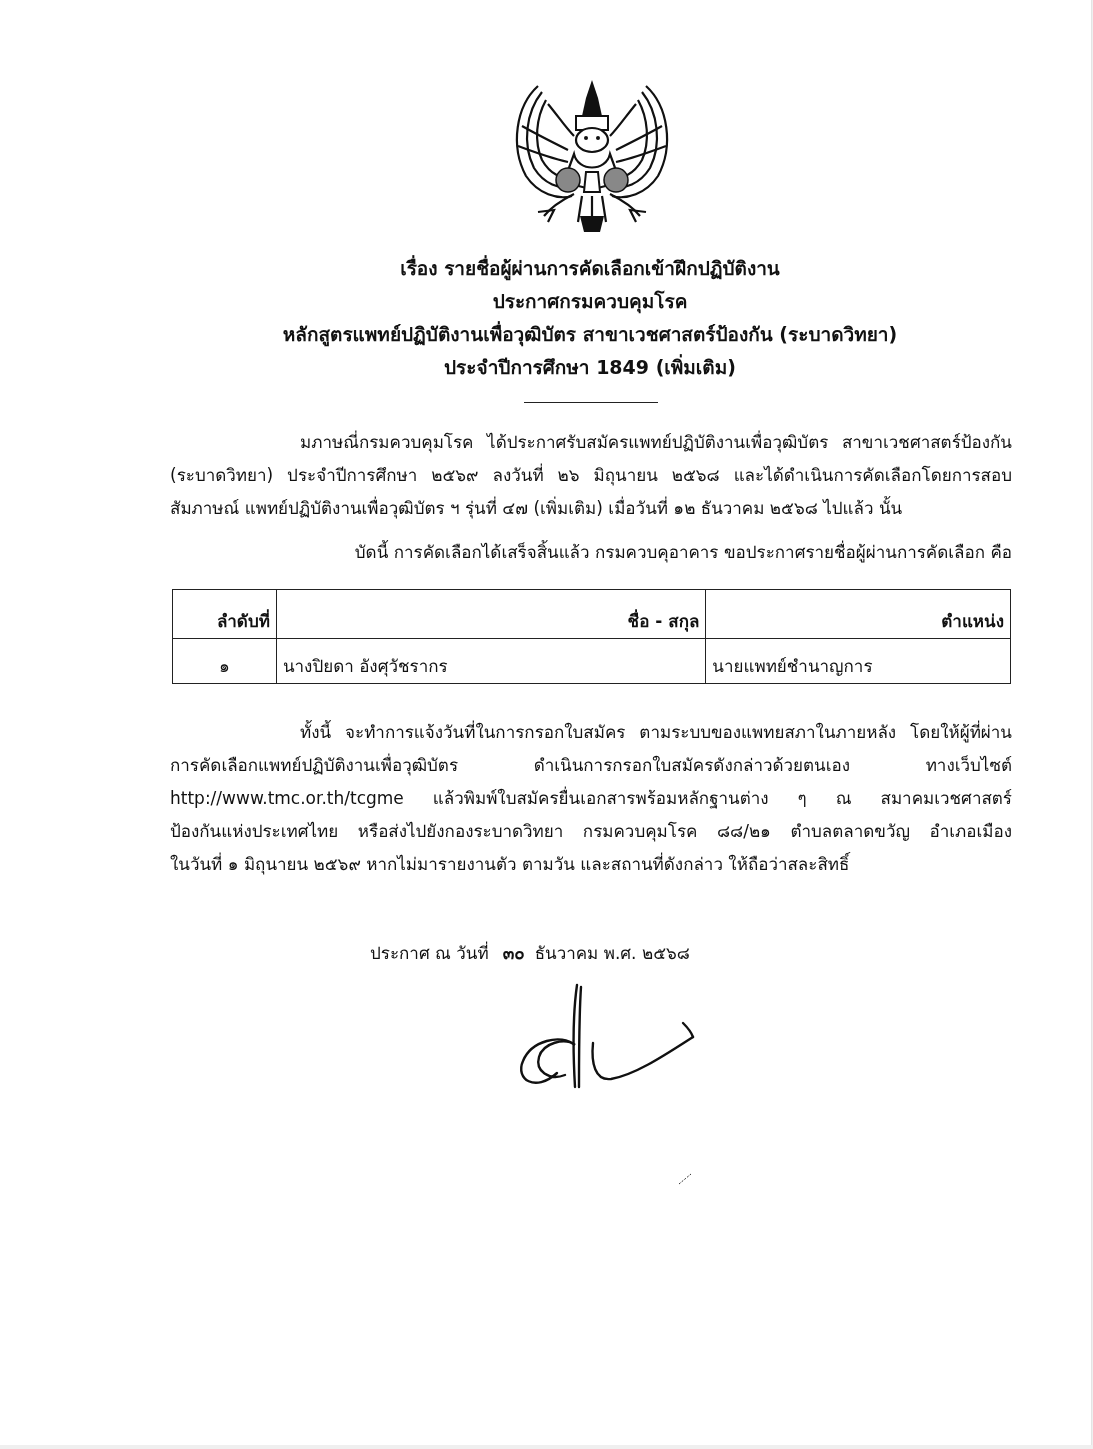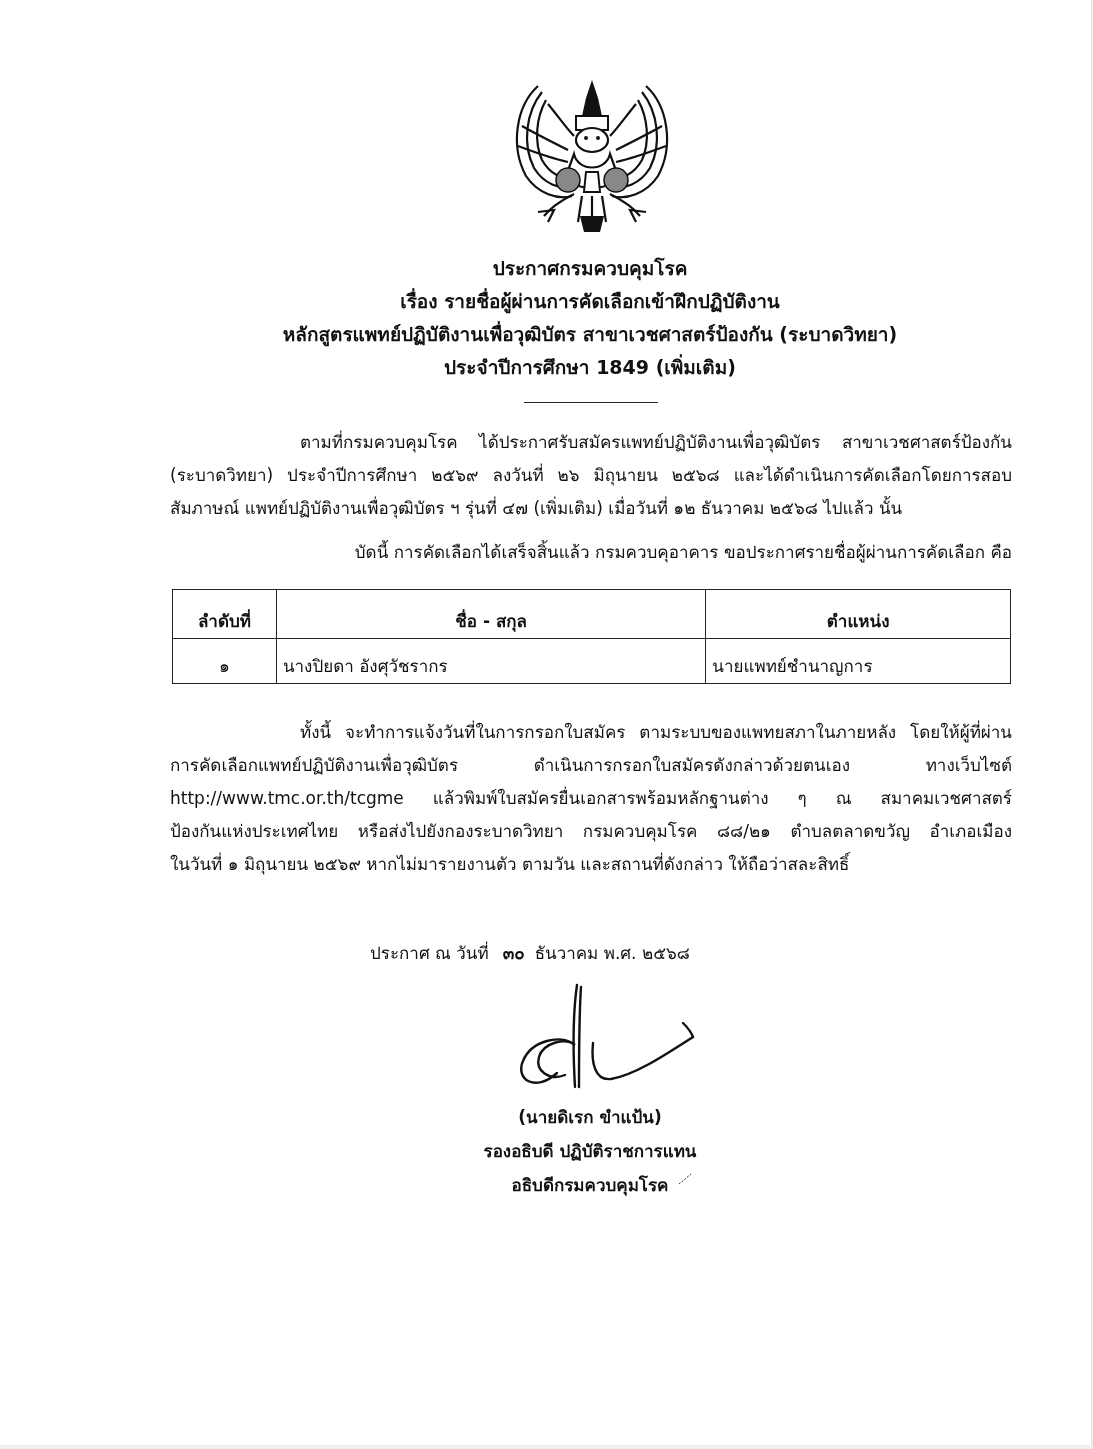--- a/index.html
+++ b/index.html
@@ -77,21 +77,21 @@
       border-collapse: collapse;
       font-size: 17px;
     }
     table.names th, table.names td {
       border: 1.5px solid #222;
       padding: 0 6px;
     }
     table.names th {
       height: 44px;
       font-weight: bold;
-      text-align: center;
+      text-align: right;
       vertical-align: bottom;
       padding-bottom: 4px;
     }
     table.names td {
       height: 40px;
       vertical-align: bottom;
       padding-bottom: 4px;
     }
     table.names col.c1 { width: 104px; }
     table.names col.c2 { width: 430px; }
@@ -177,30 +177,30 @@
       <path d="M66 118 C54 124 44 130 36 140"></path>
       <path d="M102 118 C114 124 124 130 132 140"></path>
       <path d="M30 136 L46 134 L40 146"></path>
       <path d="M138 136 L122 134 L128 146"></path>
       <path d="M74 120 L70 146 M84 120 L84 150 M94 120 L98 146"></path>
     </g>
     <path d="M72 140 L96 140 L92 156 L76 156 Z" fill="#111"></path>
   </svg>
 
   <div class="title-block">
+    <div>เรื่อง รายชื่อผู้ผ่านการคัดเลือกเข้าฝึกปฏิบัติงาน</div>
     <div>ประกาศกรมควบคุมโรค</div>
-    <div>เรื่อง รายชื่อผู้ผ่านการคัดเลือกเข้าฝึกปฏิบัติงาน</div>
     <div>หลักสูตรแพทย์ปฏิบัติงานเพื่อวุฒิบัตร สาขาเวชศาสตร์ป้องกัน (ระบาดวิทยา)</div>
     <div>ประจำปีการศึกษา 1849 (เพิ่มเติม)</div>
   </div>
 
   <div class="separator"></div>
 
   <div class="para para1">
-    <span class="line indent">ตามที่กรมควบคุมโรค ได้ประกาศรับสมัครแพทย์ปฏิบัติงานเพื่อวุฒิบัตร สาขาเวชศาสตร์ป้องกัน</span>
+    <span class="line indent">มภาษณี่กรมควบคุมโรค ได้ประกาศรับสมัครแพทย์ปฏิบัติงานเพื่อวุฒิบัตร สาขาเวชศาสตร์ป้องกัน</span>
     <span class="line">(ระบาดวิทยา) ประจำปีการศึกษา ๒๕๖๙ ลงวันที่ ๒๖ มิถุนายน ๒๕๖๘ และได้ดำเนินการคัดเลือกโดยการสอบ</span>
     <span class="line last">สัมภาษณ์ แพทย์ปฏิบัติงานเพื่อวุฒิบัตร ฯ รุ่นที่ ๔๗ (เพิ่มเติม) เมื่อวันที่ ๑๒ ธันวาคม ๒๕๖๘ ไปแล้ว  นั้น</span>
   </div>
 
   <div class="para para2">
     <span class="line">บัดนี้ การคัดเลือกได้เสร็จสิ้นแล้ว กรมควบคุอาคาร ขอประกาศรายชื่อผู้ผ่านการคัดเลือก คือ</span>
   </div>
 
   <table class="names">
     <colgroup>
@@ -239,22 +239,17 @@
   <svg class="signature" viewBox="0 0 190 110">
     <g fill="none" stroke="#111" stroke-width="2.4" stroke-linecap="round">
       <path d="M62 2 C58 30 58 70 60 104"></path>
       <path d="M66 4 C64 34 64 70 64 104"></path>
       <path d="M42 90 C20 110 0 96 8 78 C16 58 46 50 60 62 C50 54 28 60 24 74 C20 88 34 98 50 92"></path>
       <path d="M78 60 C76 80 80 98 96 96 C120 92 150 72 178 54"></path>
       <path d="M178 54 C176 48 172 44 168 40"></path>
     </g>
   </svg>
 
-  <div class="signer">
-    <div>(นายดิเรก  ขำแป้น)</div>
-    <div>รองอธิบดี ปฏิบัติราชการแทน</div>
-    <div>อธิบดีกรมควบคุมโรค</div>
-  </div>
 
   <svg class="tick-mark" viewBox="0 0 14 14">
     <path d="M1 12 L13 2" stroke="#333" stroke-width="1" stroke-dasharray="2 1.5"></path>
   </svg>
 </div>
 
 </body></html>

